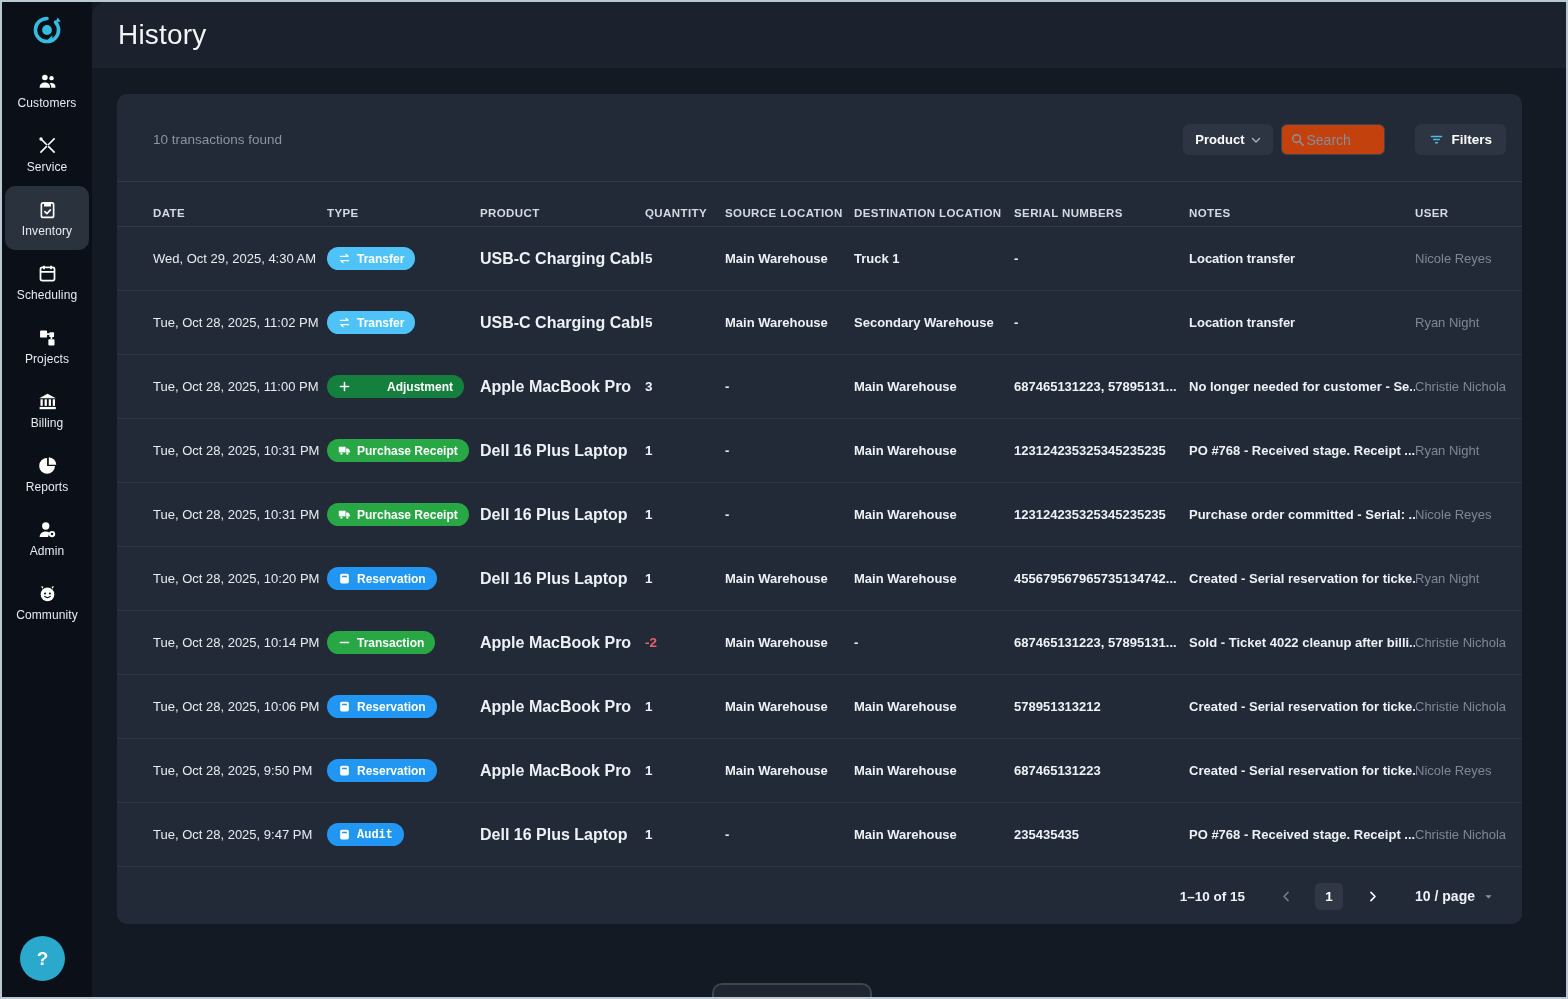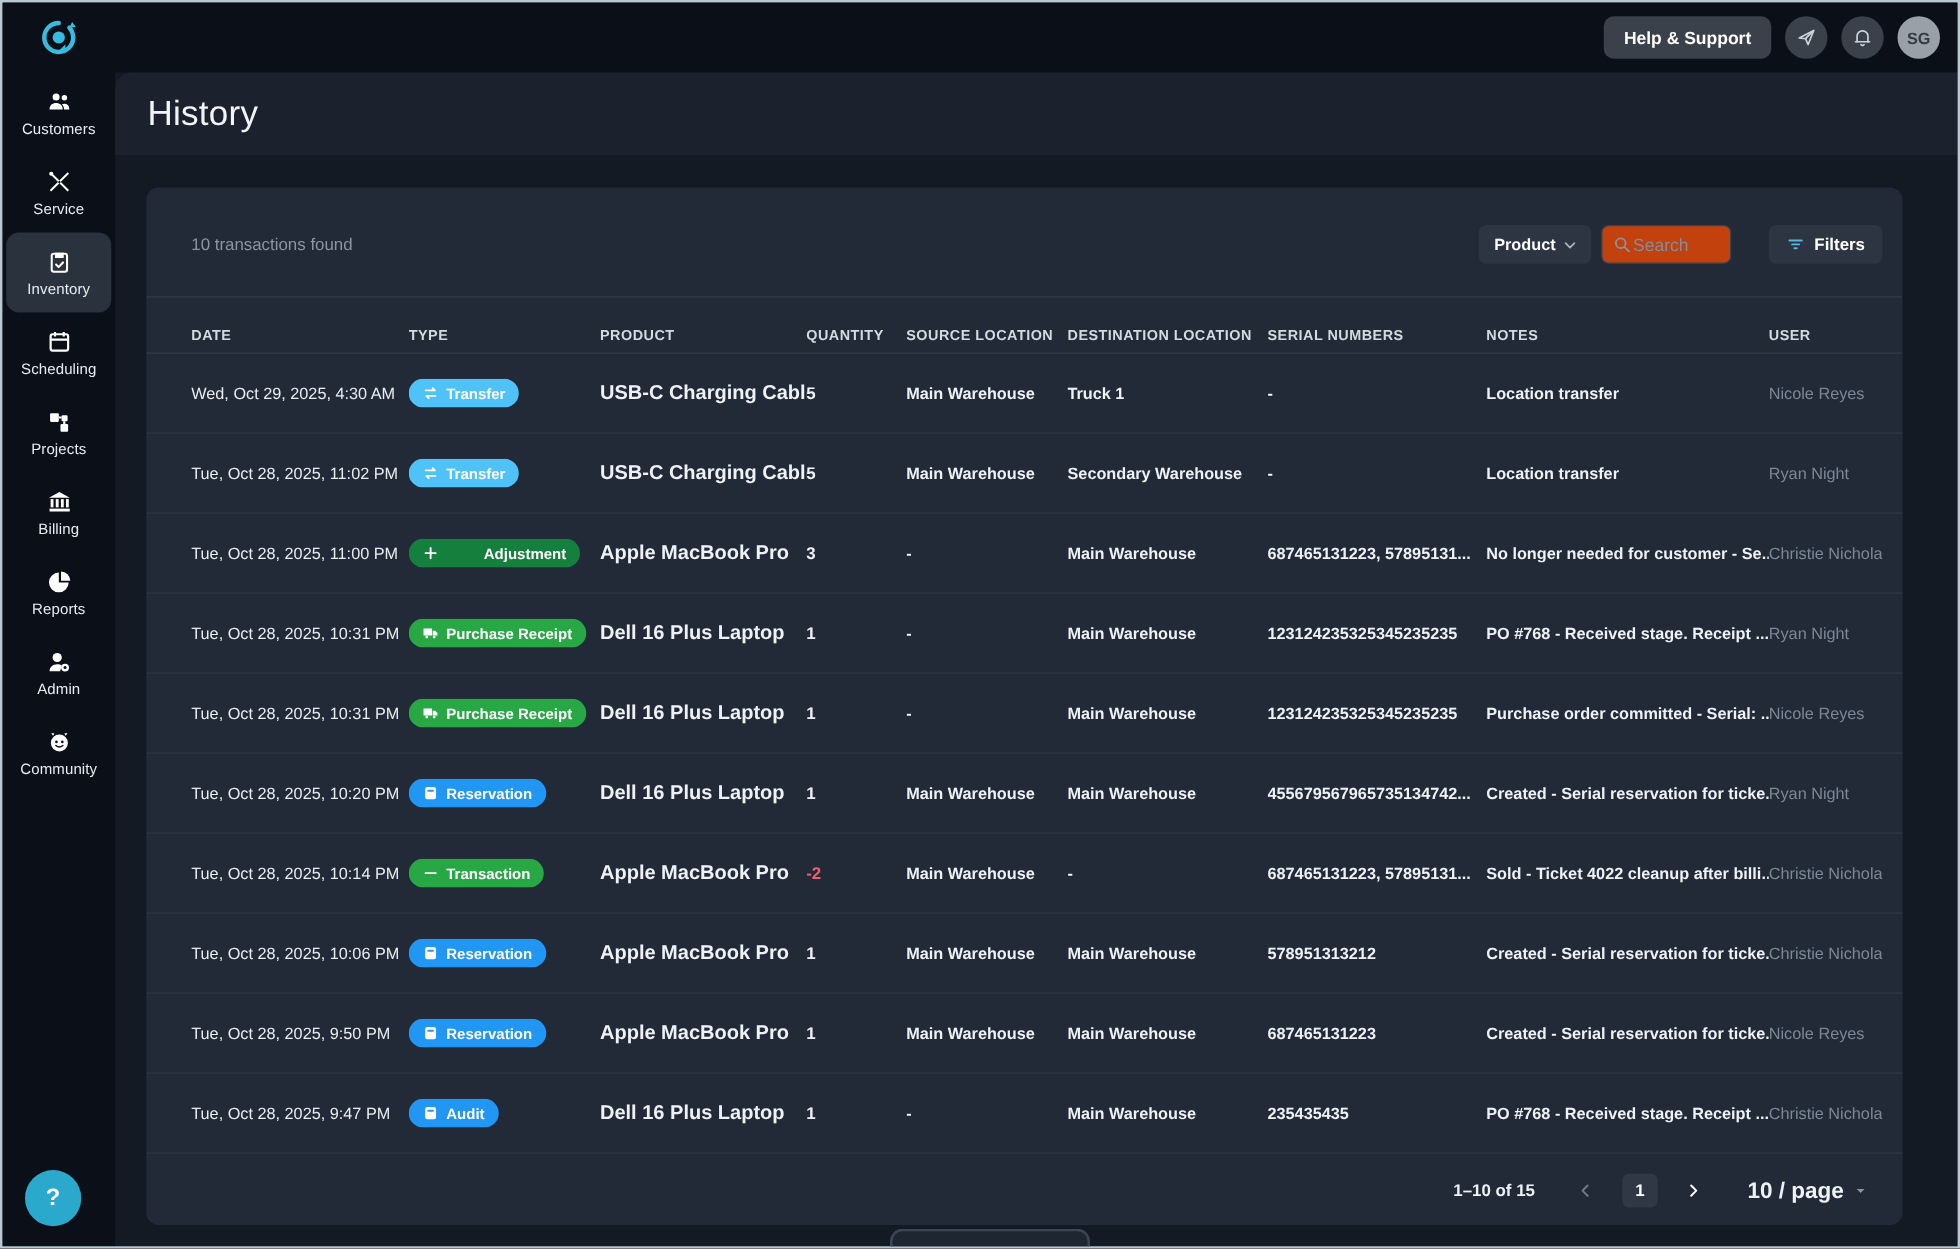--- a/index.html
+++ b/index.html
@@ -132,21 +132,21 @@
     background: transparent; border: none; width: 26px; height: 26px; cursor: pointer;
     display: flex; align-items: center; justify-content: center; color: #fff;
   }
   .pg-btn.disabled { color: #707a89; }
   .pg-btn svg { width: 15px; height: 15px; }
   .page-num {
     min-width: 28px; height: 27px; background: #303845; border-radius: 5px;
     display: flex; align-items: center; justify-content: center;
     font-size: 13.5px; font-weight: bold; color: #fff; cursor: pointer;
   }
-  .page-size { display: flex; align-items: center; gap: 6px; font-size: 18px; font-weight: bold; color: #eef1f5; cursor: pointer; margin-left: 14px; justify-content: flex-end; }
+  .page-size { display: flex; align-items: center; gap: 6px; font-size: 14px; font-weight: bold; color: #eef1f5; cursor: pointer; margin-left: 14px; justify-content: flex-end; }
   .page-size svg { width: 15px; height: 15px; color: #8c94a3; }
   
   .fab {
     position: absolute; left: 18px; bottom: 16px; width: 45px; height: 45px;
     border-radius: 50%; background: #2aa9cc; color: #fff; font-size: 19px; font-weight: bold;
     border: none; display: flex; align-items: center; justify-content: center; cursor: pointer;
     z-index: 5; font-family: inherit;
   }
   .toast-peek {
     position: absolute; left: 710px; bottom: -4px; width: 160px; height: 18px;
@@ -265,41 +265,20 @@
               <path d="M8.8 15.3c1.9 1.7 4.5 1.7 6.4 0" stroke="#0a0f18" stroke-width="1.4" fill="none" stroke-linecap="round"></path>
             </svg>
           </span>
           <span class="nlabel">Community</span>
         </div>
       </nav>
   </aside>
 
   <div class="main">
 
-    <div class="topbar">
-      <button class="help-btn">Help &amp; Support</button>
-      <button class="circle-btn">
-          <span style="display:flex">
-            <svg viewBox="0 0 24 24" fill="none" stroke="#cdd3da" stroke-width="1.8" stroke-linejoin="round">
-              <path d="M4.5 12.5 20 4.5l-6 15-2.8-6.2z"></path>
-              <path d="M11.2 13.3 20 4.5"></path>
-            </svg>
-          </span>
-        </button>
-      <button class="circle-btn">
-          <span style="display:flex">
-            <svg viewBox="0 0 24 24" fill="none" stroke="#cdd3da" stroke-width="1.8" stroke-linecap="round">
-              <path d="M6.2 16.5v-5.8a5.8 5.8 0 0 1 11.6 0v5.8"></path>
-              <path d="M4.5 16.5h15"></path>
-              <path d="M10.4 19.5a1.8 1.8 0 0 0 3.2 0"></path>
-            </svg>
-          </span>
-        </button>
-      <div class="avatar">SG</div>
-    </div>
 
     <div class="strip">
       <h1>History</h1>
     </div>
 
     <div class="content">
       <div class="card">
 
         <div class="card-toolbar">
           <span class="results-count">10 transactions found</span>
@@ -510,21 +489,21 @@
               <div class="td td-product">Apple MacBook Pro</div>
               <div class="td td-qty">1</div>
               <div class="td td-loc">Main Warehouse</div>
               <div class="td td-loc">Main Warehouse</div>
               <div class="td td-serial">687465131223</div>
               <div class="td td-notes">Created - Serial reservation for ticke...</div>
               <div class="td td-user">Nicole Reyes</div>
             </div>
             <div class="tgrid trow">
               <div class="td td-date">Tue, Oct 28, 2025, 9:47 PM</div>
-              <div class="td td-type"><span class="badge" style="background: rgb(33, 150, 243); --bc: #2196F3;">
+              <div class="td td-type"><span class="badge" style="background: rgb(33, 150, 243); font-family: Liberation Mono, monospace; --bc: #2196F3;">
                   <span style="display:flex">
                     <svg viewBox="0 0 24 24">
                       <rect x="4" y="3" width="16" height="18" rx="3" fill="#fff"></rect>
                       <rect x="7.5" y="7" width="9" height="2.8" rx="0.6" style="fill:var(--bc)"></rect>
                     </svg>
                   </span>
                   <span>Audit</span>
                 </span></div>
               <div class="td td-product">Dell 16 Plus Laptop</div>
               <div class="td td-qty">1</div>

